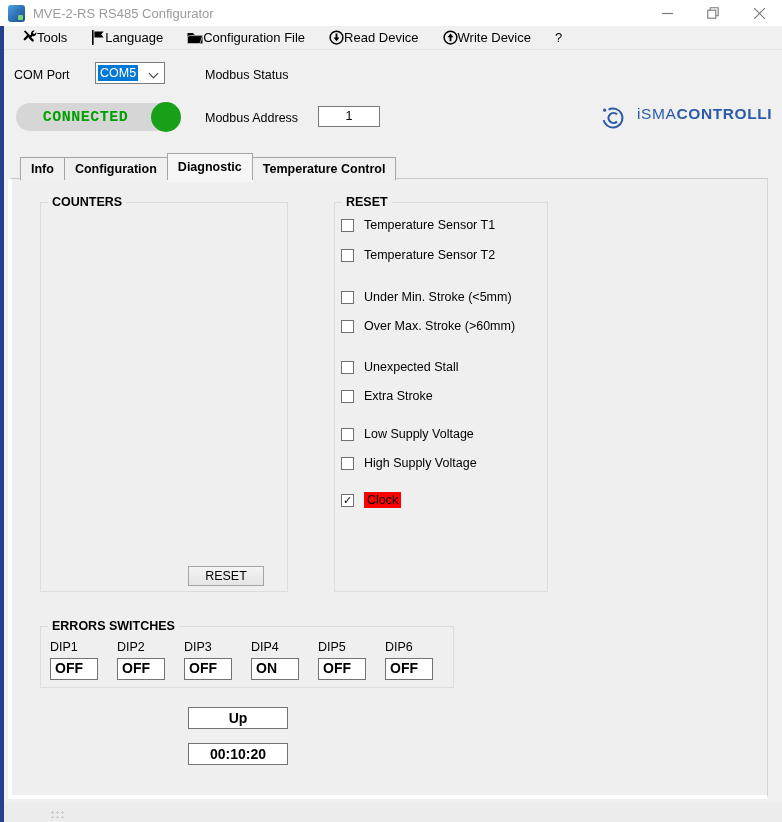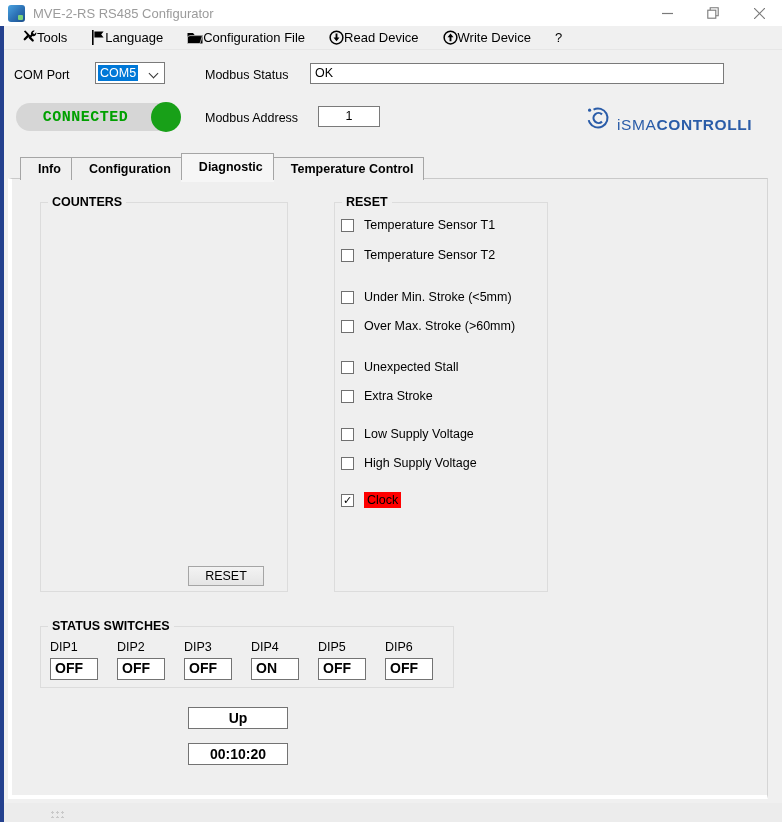--- a/index.html
+++ b/index.html
@@ -26,28 +26,28 @@
   .textbox { position:absolute; background:#fff; border:1px solid #7a7a7a; font-size:12.5px; padding:2px 4px; color:#000; }
   .combo { position:absolute; left:95px; top:62px; width:70px; height:22px; background:#fff; border:1px solid #7a7a7a; display:flex; align-items:center; }
   .combo .sel { background:#0078d7; color:#fff; font-size:12.5px; padding:1px 2px; margin-left:2px; }
   .combo .chev { margin-left:auto; margin-right:6px; width:8px; height:8px; position:relative; }
   .combo .chev::before { content:""; position:absolute; left:0; top:1px; width:6px; height:6px; border-right:1.4px solid #333; border-bottom:1.4px solid #333; transform:rotate(45deg); }
 
   .pill { position:absolute; left:16px; top:103px; width:164px; height:28px; background:#d6d6d6; border-radius:14px; display:flex; align-items:center; }
   .pill .pill-label { flex:1; text-align:center; font-size:15px; font-weight:bold; letter-spacing:0.5px; color:#00a000; padding-left:6px;font-family:Liberation Mono, monospace; }
   .pill .led { width:30px; height:30px; border-radius:50%; background:#18a018; margin-right:-1px; margin-left:2px; }
 
-  .logo { position:absolute; left:585px; top:105px; display:flex; align-items:flex-end; gap:7px; color:#2a5ca8; }
+  .logo { position:absolute; left:600px; top:105px; display:flex; align-items:flex-start; gap:12px; color:#2a5ca8; }
   .logo-text { font-size:15.5px; letter-spacing:0.6px; }
   .logo-text .light { font-weight:400; }
   .logo-text .bold { font-weight:800; }
 
   
   .tabs { position:absolute; left:20px; top:153px; display:flex; align-items:flex-end; z-index:3; }
-  .tab { font-size:12.5px; font-weight:bold; color:#000; background:#f0f0f0; border:1px solid #a5a5a5; border-bottom:none; padding:4px 10px 3px 17px; margin-right:-1px; height:23px; }
+  .tab { font-size:12.5px; font-weight:bold; color:#000; background:#f0f0f0; border:1px solid #a5a5a5; border-bottom:none; padding:4px 10px 3px 10px; margin-right:-1px; height:23px; }
   .tab.active { background:#f6f6f6; height:27px; padding-top:6px; position:relative; z-index:4; box-shadow:0 2px 0 #f6f6f6; }
 
   .panel { position:absolute; left:8px; top:178px; width:760px; height:621px; background:#efefef;
     border-top:1px solid #c9c9c9; border-right:1px solid #d5d5d5; border-left:4px solid #ffffff; border-bottom:4px solid #ffffff; z-index:1; }
   .below-panel { position:absolute; left:0; top:803px; width:782px; height:19px; background:#ececec; }
   .grip { position:absolute; left:50px; top:810px; width:16px; height:8px;
     background-image:radial-gradient(#c9c9c9 1px, transparent 1.2px); background-size:5px 5px; }
 
   
   .groupbox { position:absolute; border:1px solid #dcdcdc; z-index:2; }
@@ -154,21 +154,20 @@
       <span>?</span>
     </div>
   </div>
 
   <div class="lbl" style="left:14px; top:68px;">COM Port</div>
   <div class="combo">
     <span class="sel">COM5</span>
     <span class="chev"></span>
   </div>
   <div class="lbl" style="left:205px; top:68px;">Modbus Status</div>
-  <div class="textbox" style="left:310px; top:63px; width:414px; height:21px;">OK</div>
 
   <div class="pill">
     <span class="pill-label">CONNECTED</span>
     <span class="led"></span>
   </div>
   <div class="lbl" style="left:205px; top:111px;">Modbus Address</div>
   <div class="textbox" style="left:318px; top:106px; width:62px; height:21px; text-align:center;">1</div>
 
   <div class="logo">
     <span>
@@ -260,21 +259,21 @@
   </div>
   <div class="chk-row" style="left:341px; top:492px;">
     <span class="chk">✓</span>
     <span class="chk-label err">Clock</span>
   </div>
 
   <div class="row-label" style="left:578px; top:197px;">Stroke [mm]</div>
   <div class="vbox big-vbox" style="left:578px; top:214px; width:76px; height:21px;">0,0</div>
 
   <div class="groupbox" style="left:40px; top:626px; width:414px; height:62px;"></div>
-  <div class="group-title" style="left:48px; top:619px;">STATUS SWITCHES</div>
+  <div class="group-title" style="left:48px; top:619px;">ERRORS SWITCHES</div>
 
   <div class="dip-col" style="left:50px; top:640px;">
     <div class="dip-name">DIP1</div>
     <div class="dip-val">OFF</div>
   </div>
   <div class="dip-col" style="left:117px; top:640px;">
     <div class="dip-name">DIP2</div>
     <div class="dip-val">OFF</div>
   </div>
   <div class="dip-col" style="left:184px; top:640px;">

